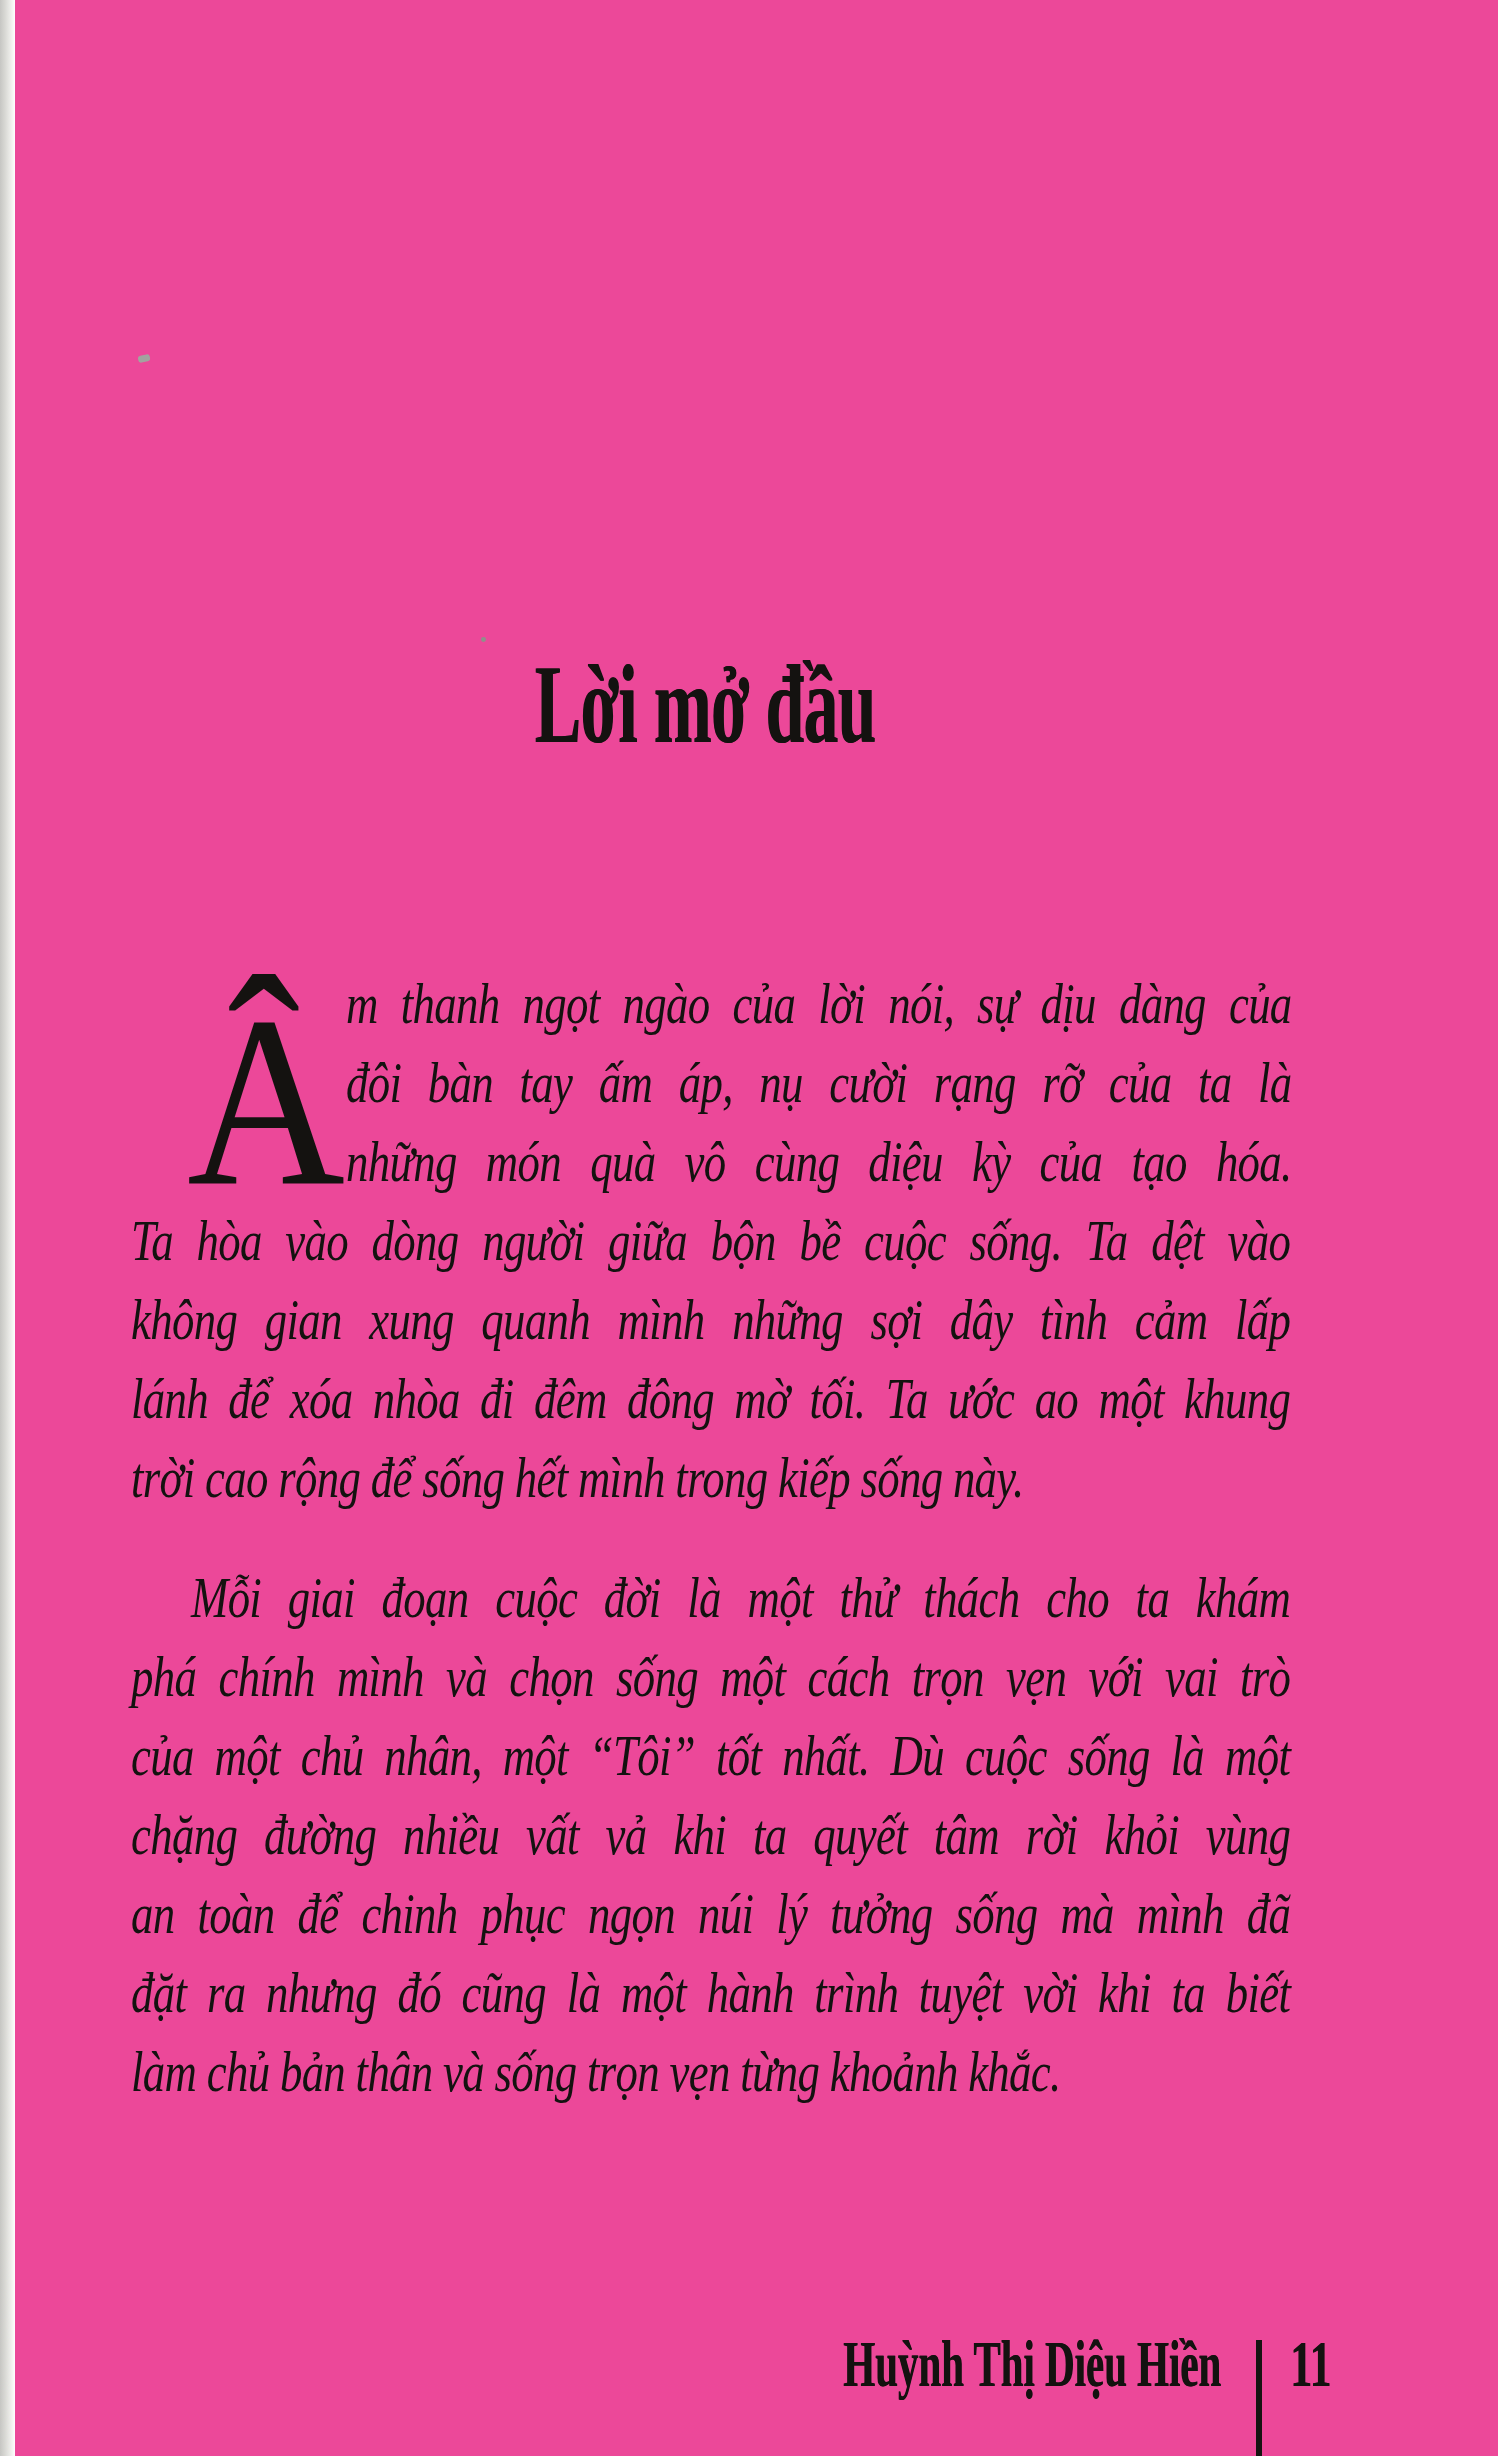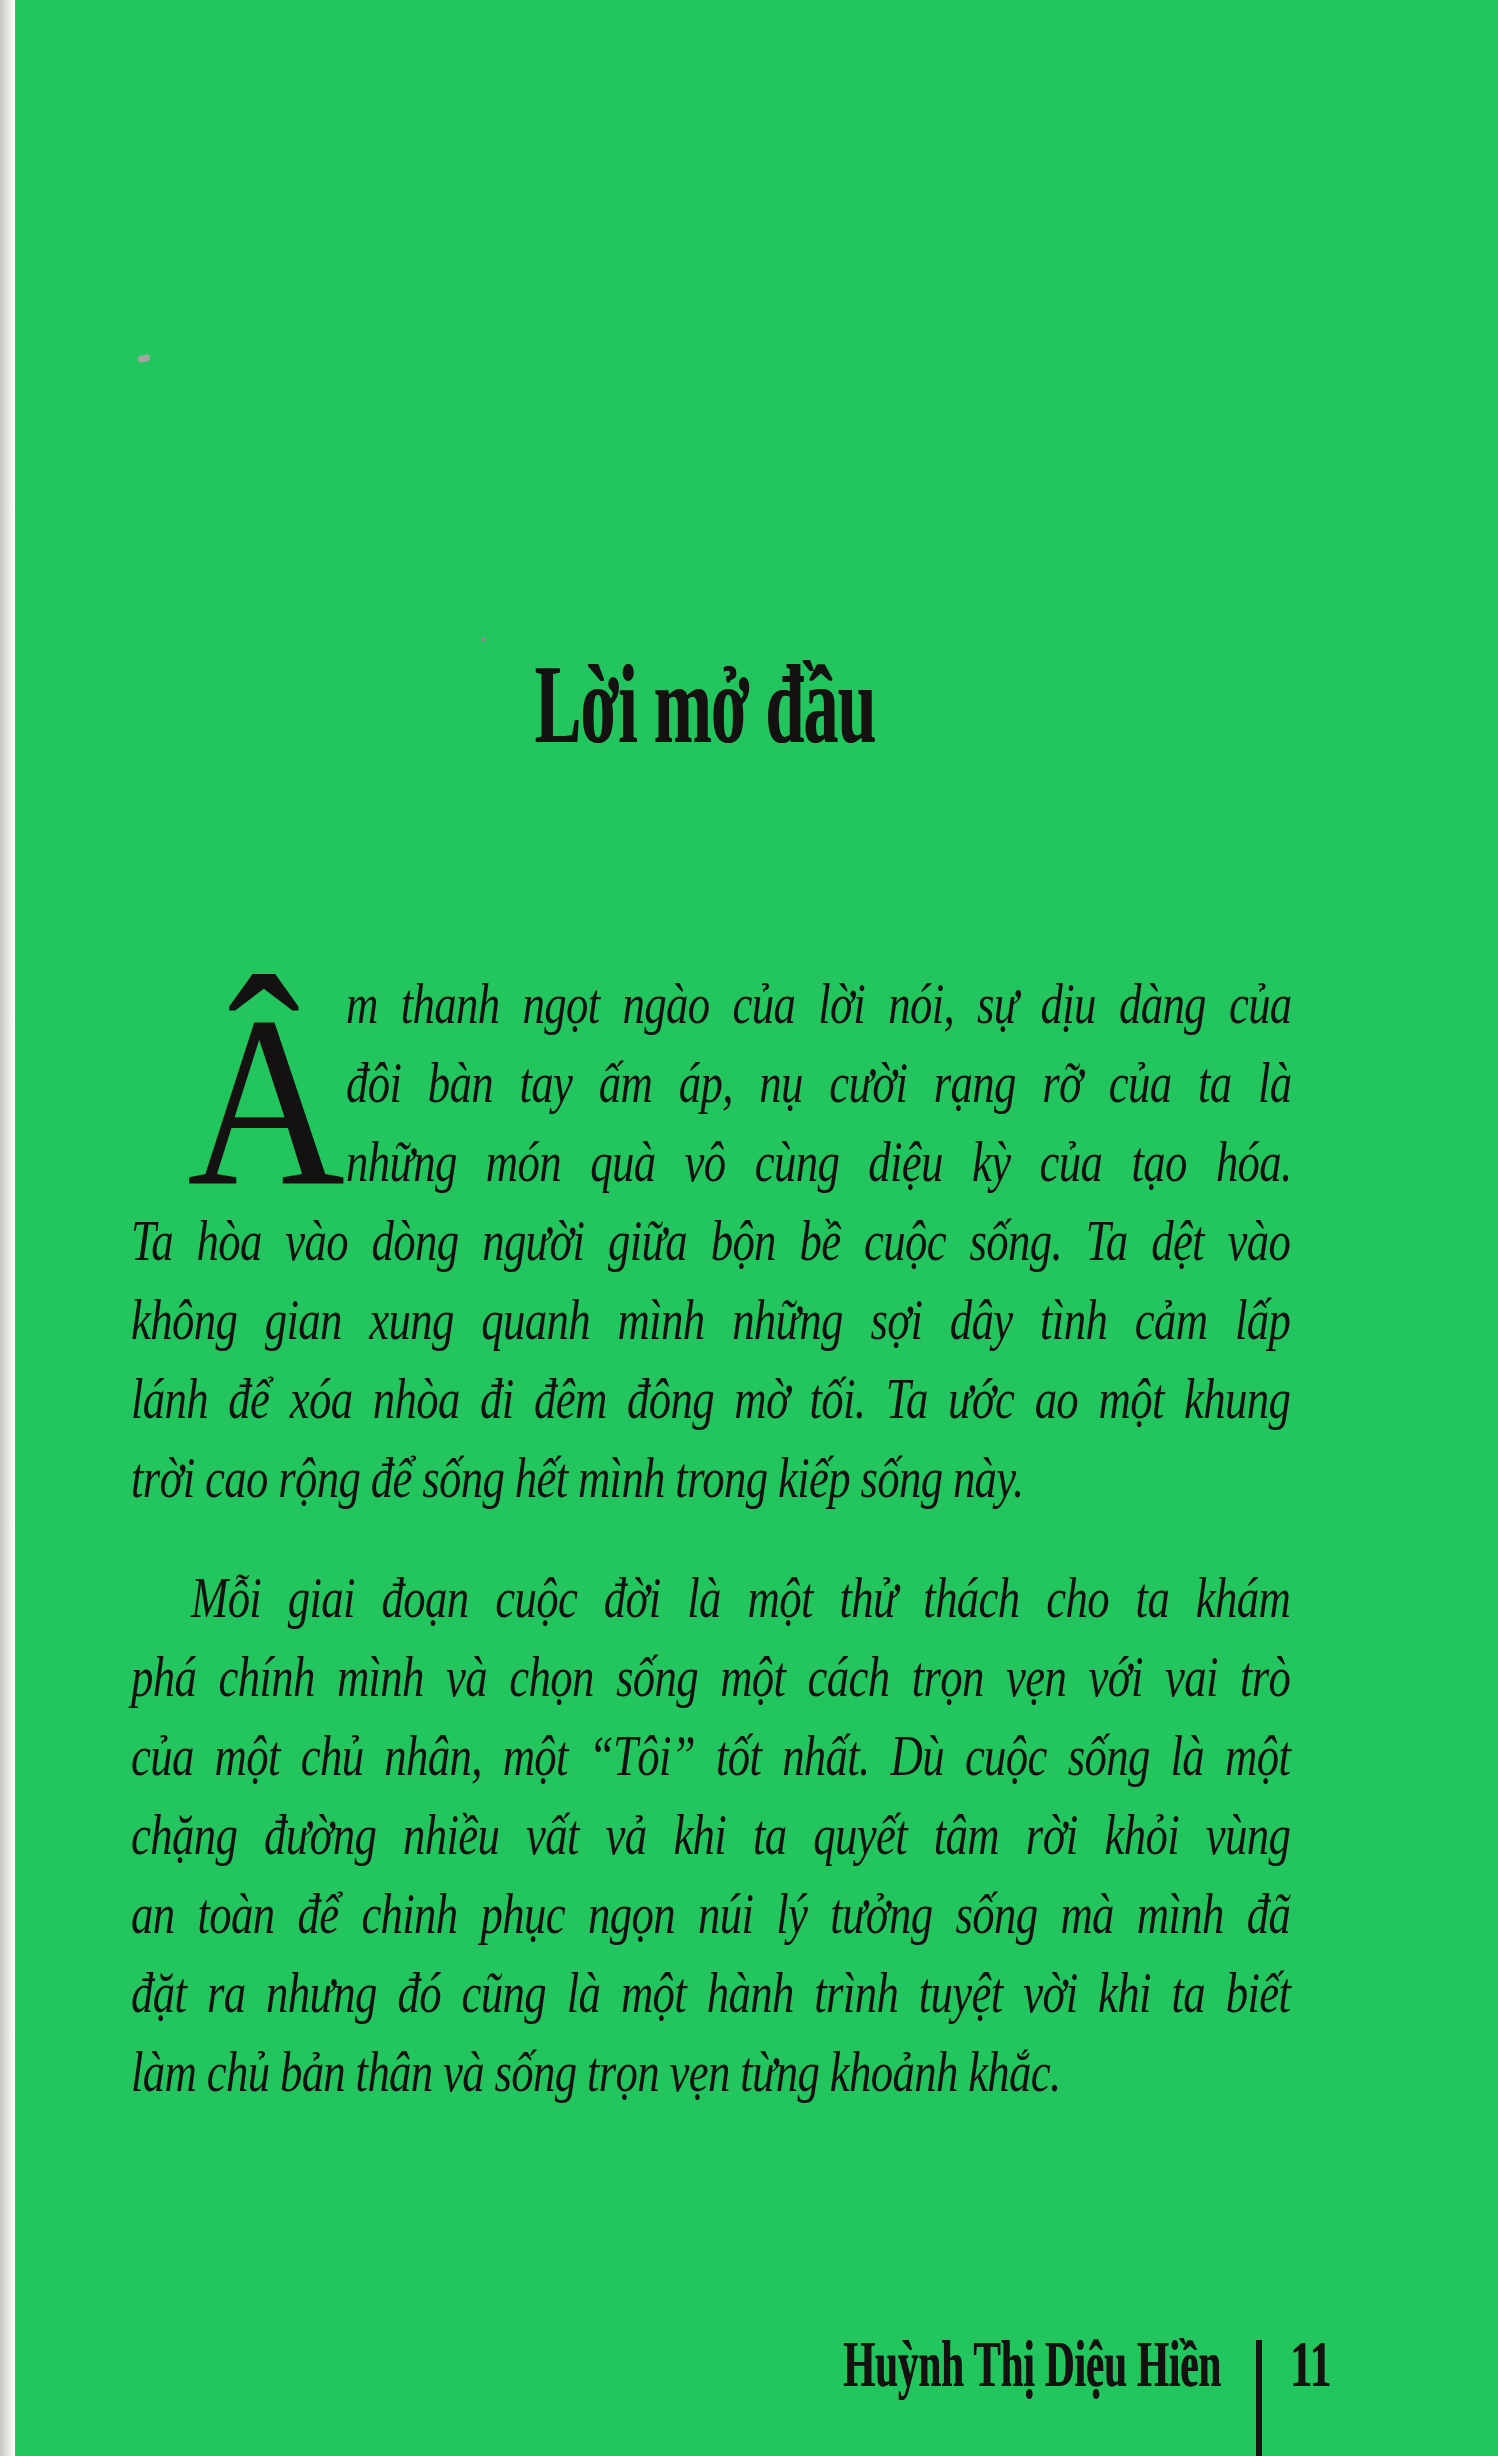--- a/index.html
+++ b/index.html
@@ -1,20 +1,20 @@
 <!DOCTYPE html>
 <html><head>
 <meta charset="utf-8">
 <style>
   html, body { margin: 0; padding: 0; background: #ffffff; }
   .page {
     position: relative;
     width: 1498px;
     height: 2456px;
-    background: #22c55e;
+    background: #ec4899;
     overflow: hidden;
     font-family: "Liberation Serif", serif;
     color: #141210;
   }
   .scan-edge {
     position: absolute;
     left: 0; top: 0;
     width: 14.5px; height: 100%;
     background: linear-gradient(90deg, #c6c6c3 0%, #d9d9d5 35%, #ededea 70%, #ffffff 100%);
   }

